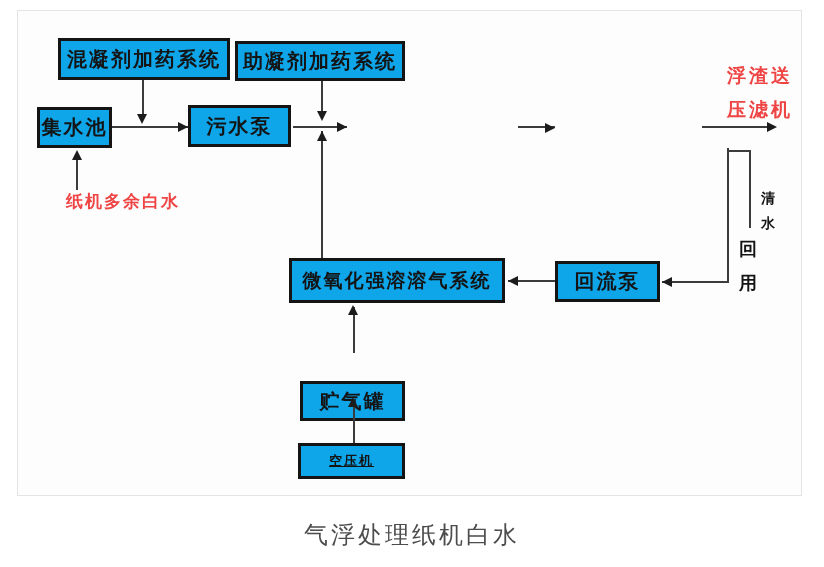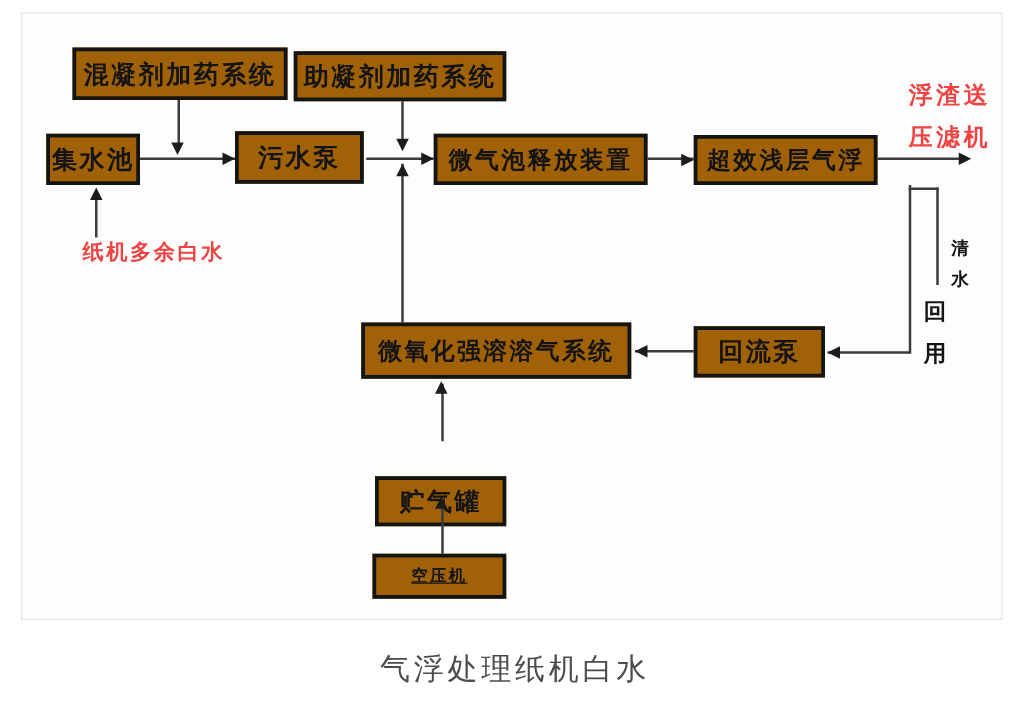--- a/index.html
+++ b/index.html
@@ -5,21 +5,21 @@
   html,body{margin:0;padding:0;background:#ffffff;}
   .stage{
     position:relative;width:824px;height:567px;background:#ffffff;overflow:hidden;
     font-family:"Liberation Sans", sans-serif;
   }
   .frame{
     position:absolute;left:17px;top:10px;width:785px;height:486px;
     background:#fdfdfd;border:1px solid #e4e4e4;box-sizing:border-box;
   }
   .box{
-    position:absolute;box-sizing:border-box;border:3px solid #141414;background:#a16207;
+    position:absolute;box-sizing:border-box;border:3px solid #141414;background:#0ea5e9;
     display:flex;align-items:center;justify-content:center;
     font-weight:bold;color:#141414;letter-spacing:2px;white-space:nowrap;
   }
   .hline{position:absolute;height:2px;background:#3c3c3c;}
   .vline{position:absolute;width:2px;background:#3c3c3c;}
   .ah{position:absolute;width:0;height:0;}
   .ah.r{border-top:5px solid transparent;border-bottom:5px solid transparent;border-left:10px solid #1c1c1c;}
   .ah.l{border-top:5px solid transparent;border-bottom:5px solid transparent;border-right:10px solid #1c1c1c;}
   .ah.u{border-left:5px solid transparent;border-right:5px solid transparent;border-bottom:10px solid #1c1c1c;}
   .ah.d{border-left:5px solid transparent;border-right:5px solid transparent;border-top:10px solid #1c1c1c;}
@@ -38,23 +38,21 @@
   <div class="frame"></div>
 
   <div class="box" style="left:58px;top:38px;width:172px;height:42px;font-size:20px;">混凝剂加药系统</div>
 
   <div class="box" style="left:235px;top:41px;width:170px;height:40px;font-size:20px;">助凝剂加药系统</div>
 
   <div class="box" style="left:37px;top:107px;width:75px;height:41px;font-size:20px;">集水池</div>
 
   <div class="box" style="left:188px;top:105px;width:103px;height:42px;font-size:20px;">污水泵</div>
 
-  <div class="box" style="left:347px;top:107px;width:171px;height:41px;font-size:19px;">微气泡释放装置</div>
 
-  <div class="box" style="left:555px;top:108px;width:147px;height:40px;font-size:19px;">超效浅层气浮</div>
 
   <div class="box" style="left:289px;top:258px;width:216px;height:45px;font-size:19px;">微氧化强溶溶气系统</div>
 
   <div class="box" style="left:555px;top:261px;width:105px;height:41px;font-size:20px;">回流泵</div>
 
   <div class="box" style="left:300px;top:353px;width:105px;height:40px;font-size:20px;margin-top:28px;">贮气罐</div>
 
   <div class="box" style="left:298px;top:443px;width:107px;height:36px;font-size:13px;text-decoration:underline;">空压机</div>
 
   <div class="hline" style="left:112px;top:126px;width:76px;"></div>

